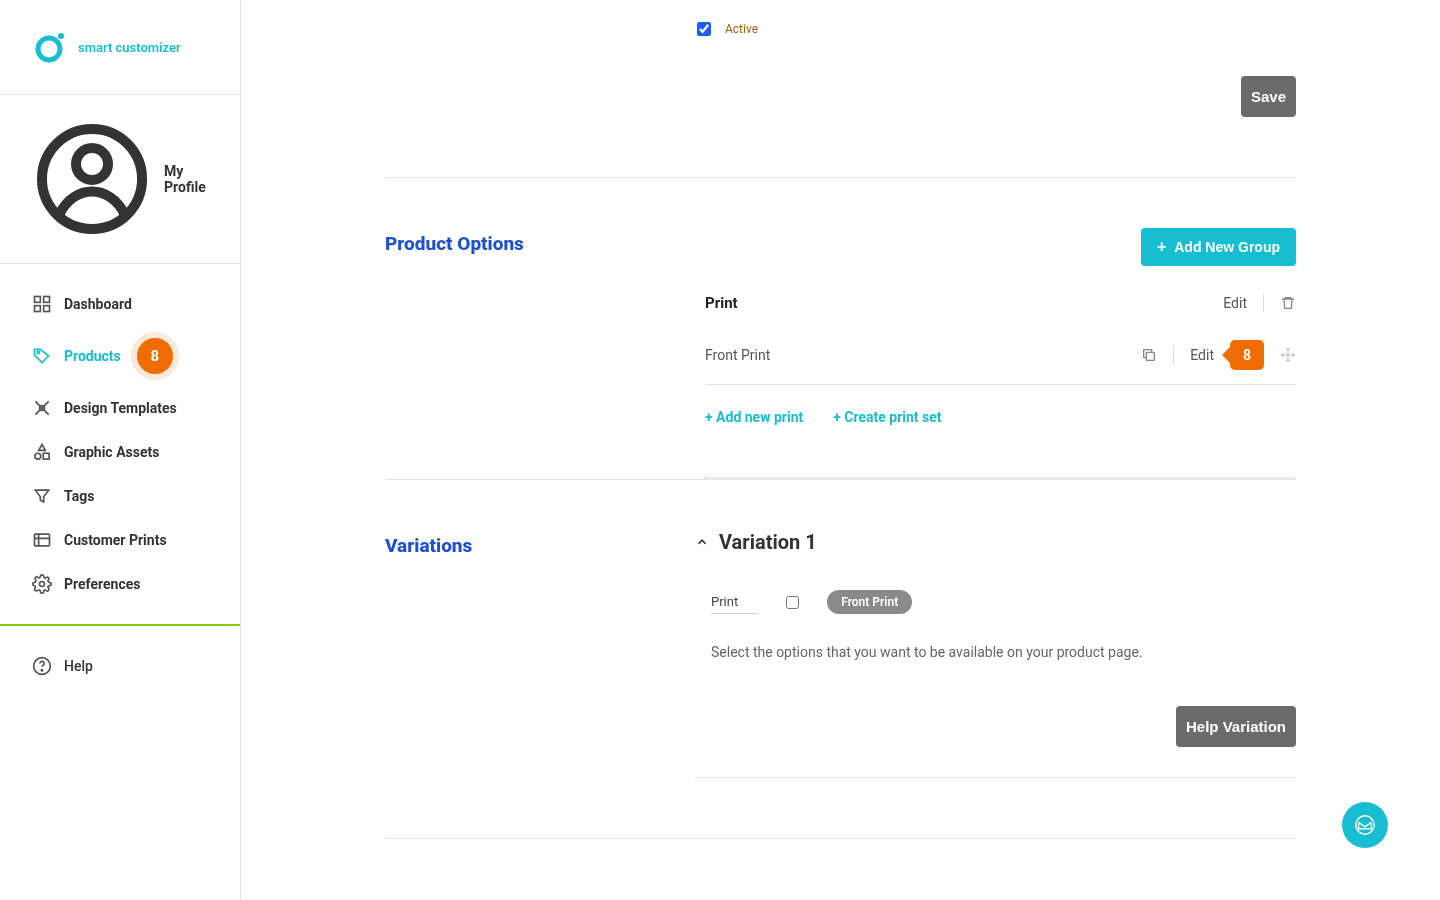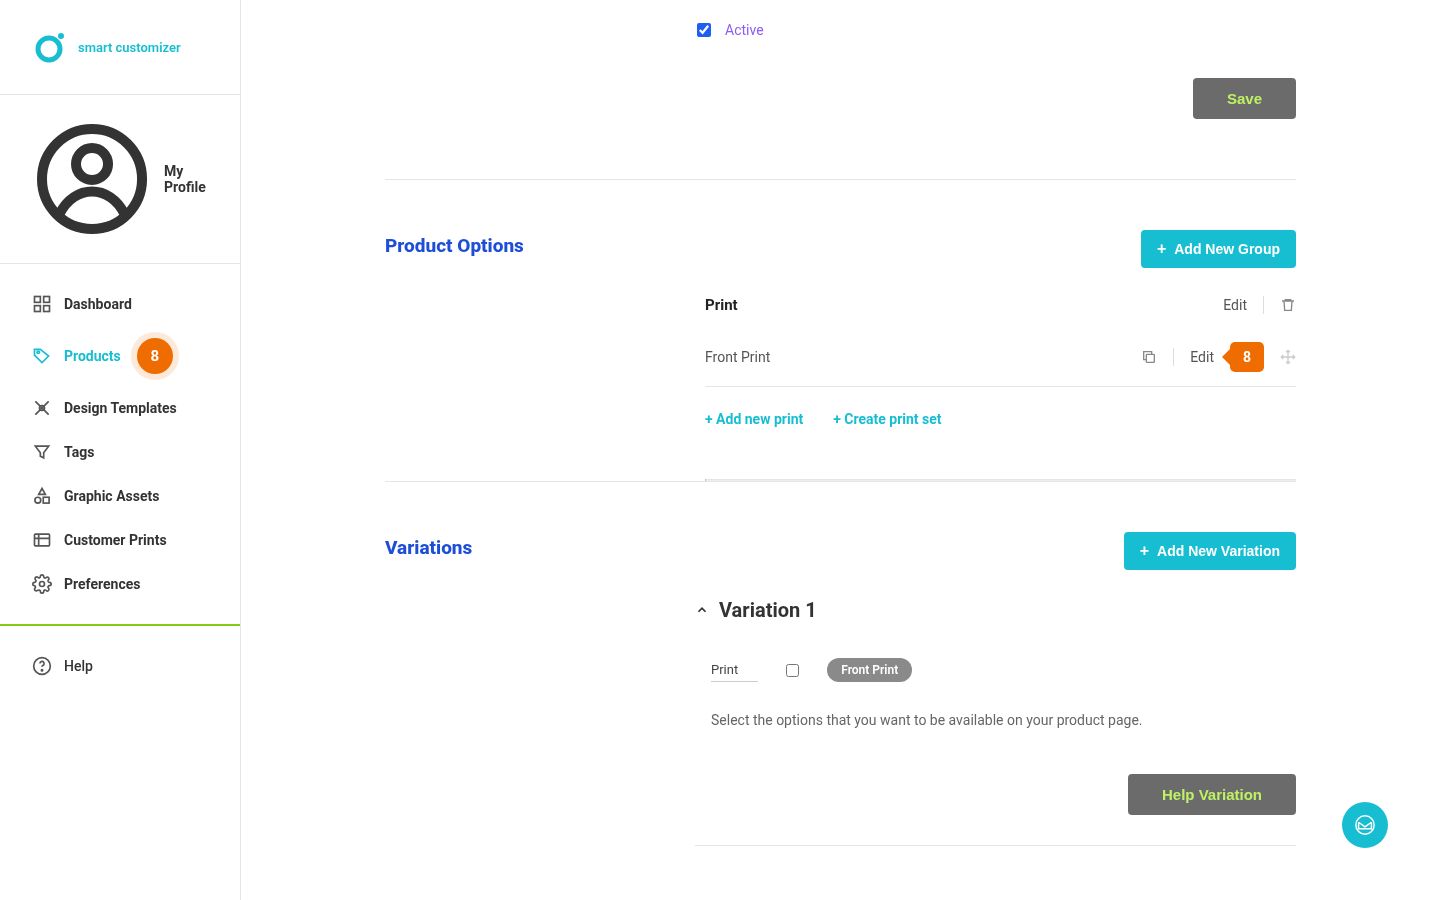--- a/index.html
+++ b/index.html
@@ -99,31 +99,31 @@
       display: flex;
       align-items: center;
       gap: 14px;
       padding-top: 22px;
       padding-left: 312px;
     }
     .active-row input[type="checkbox"] {
       width: 14px; height: 14px;
       accent-color: #1e5ef3;
     }
-    .active-row span { font-size: 14px; color: #8b5cf6; }
+    .active-row span { font-size: 12px; color: #a16207; }
     .save-row {
       display: flex; justify-content: flex-end;
       padding: 40px 0 60px 0;
     }
     .btn-dark {
       background: #6b6b6b;
-      color: #bef264;
+      color: #ffffff;
       border: none;
       border-radius: 4px;
-      padding: 12px 34px;
+      padding: 12px 10px;
       font-size: 15px;
       font-weight: 600;
       cursor: pointer;
       text-align: right;
     }
     hr.section-divider {
       border: none;
       border-top: 1px solid #e5e5e5;
       margin: 0;
     }
@@ -356,31 +356,31 @@
     </div>
     <div class="nav-item">
       <svg class="nav-icon" viewBox="0 0 24 24" fill="none" stroke="currentColor" stroke-width="2">
           <path d="M4 20l16-16M4 4l16 16"></path>
           <circle cx="12" cy="12" r="3"></circle>
         </svg>
       <span>Design Templates</span>
     </div>
     <div class="nav-item">
       <svg class="nav-icon" viewBox="0 0 24 24" fill="none" stroke="currentColor" stroke-width="2">
-          <path d="M4 5h16l-6 8v6l-4-2v-4L4 5z"></path>
-        </svg>
-      <span>Tags</span>
-    </div>
-    <div class="nav-item">
-      <svg class="nav-icon" viewBox="0 0 24 24" fill="none" stroke="currentColor" stroke-width="2">
           <path d="M12 3l4 7H8l4-7z"></path>
           <circle cx="7" cy="17" r="3.5"></circle>
           <rect x="13.5" y="13.5" width="7" height="7"></rect>
         </svg>
       <span>Graphic Assets</span>
+    </div>
+    <div class="nav-item">
+      <svg class="nav-icon" viewBox="0 0 24 24" fill="none" stroke="currentColor" stroke-width="2">
+          <path d="M4 5h16l-6 8v6l-4-2v-4L4 5z"></path>
+        </svg>
+      <span>Tags</span>
     </div>
     <div class="nav-item">
       <svg class="nav-icon" viewBox="0 0 24 24" fill="none" stroke="currentColor" stroke-width="2">
           <rect x="3" y="5" width="18" height="14" rx="1"></rect>
           <path d="M3 10h18M8 5v14"></path>
         </svg>
       <span>Customer Prints</span>
     </div>
     <div class="nav-item">
       <svg class="nav-icon" viewBox="0 0 24 24" fill="none" stroke="currentColor" stroke-width="2">
@@ -462,26 +462,20 @@
         <hr class="option-divider">
       </div>
     </div>
   </section>
 
   <hr class="section-divider" style="margin-top:0">
 
   <section class="section variations">
     <div class="section-title">Variations</div>
     <div class="section-body">
-      <div class="section-body-header">
-        <button class="btn-teal">
-          <span class="plus-icon"></span>
-          <span>Add New Variation</span>
-        </button>
-      </div>
 
       <div class="variation-block">
         <div class="variation-header">
           <svg width="14" height="14" viewBox="0 0 24 24" fill="none" stroke="currentColor" stroke-width="3">
               <path d="M6 15l6-6 6 6"></path>
             </svg>
           <span>Variation 1</span>
         </div>
 
         <div class="variation-row">

